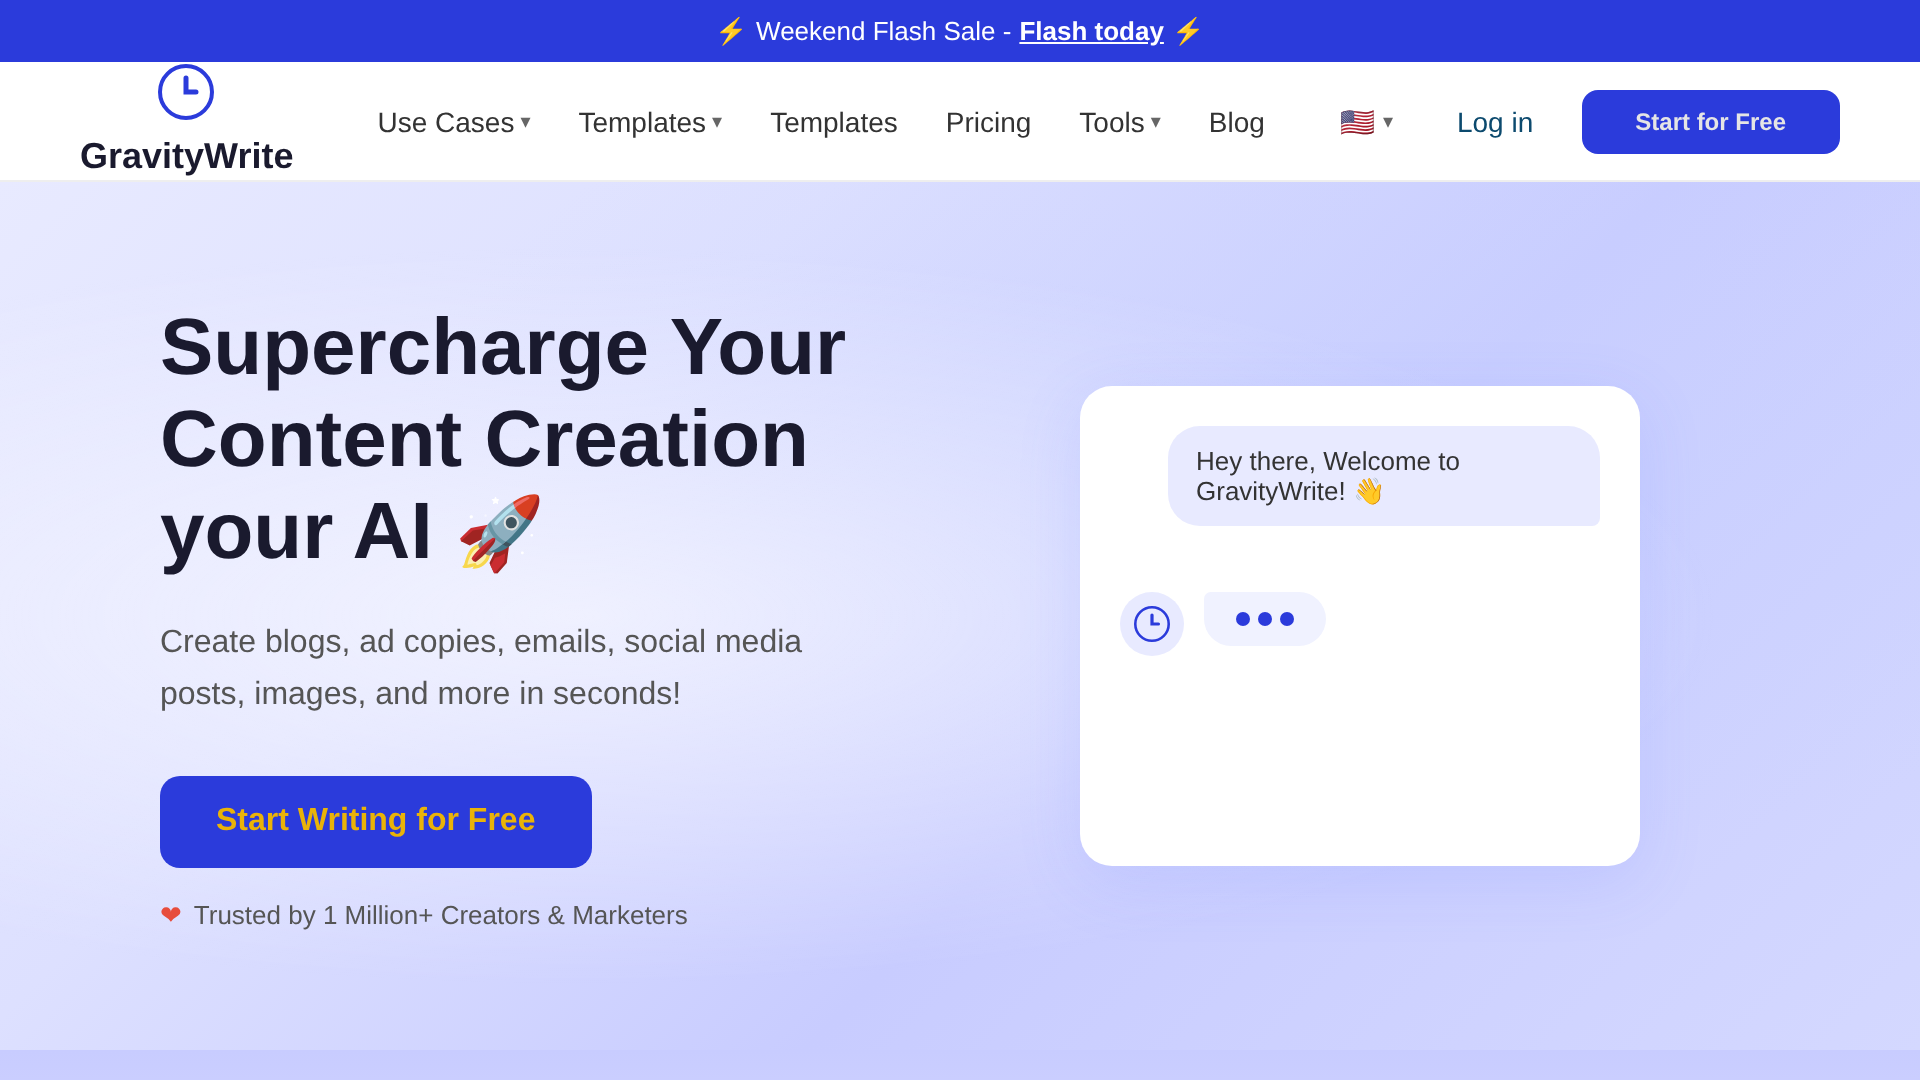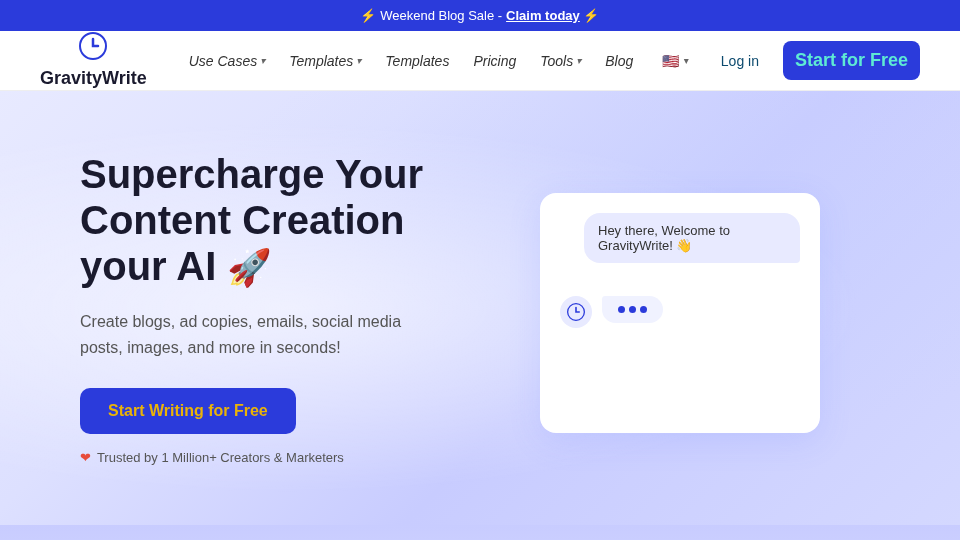--- a/index.html
+++ b/index.html
@@ -47,21 +47,20 @@
     }
     .logo-icon {
       width: 28px;
       height: 28px;
     }
     .nav-links {
       display: flex;
       align-items: flex-end;
       gap: 4px;
       flex: 1;
-      font-style: italic;
     }
     .nav-link {
       display: flex;
       align-items: center;
       gap: 3px;
       padding: 6px 10px;
       font-size: 14px;
       color: #333;
       cursor: pointer;
       border-radius: 6px;
@@ -90,25 +89,25 @@
     .login-btn {
       font-size: 14px;
       color: #0c4a6e;
       cursor: pointer;
       padding: 6px 12px;
       border: none;
       background: none;
     }
     .start-btn {
       background: #2b3bdb;
-      color: #5eead4;
+      color: #e5e5e5;
       border: none;
-      padding: 9px 12px;
+      padding: 9px 27px;
       border-radius: 8px;
-      font-size: 18px;
+      font-size: 12px;
       font-weight: 600;
       cursor: pointer;
     }
 
     
     .hero {
       background: linear-gradient(135deg, #e8eaff 0%, #dde0ff 30%, #c8ccff 60%, #d4d8ff 100%);
       min-height: 400px;
       display: flex;
       align-items: center;
@@ -247,22 +246,22 @@
       font-weight: 800;
       color: #1a1a2e;
       line-height: 1.3;
     }
   </style>
 </head>
 <body>
 
 <div class="top-banner">
   <span>⚡</span>
-  <span>Weekend Blog Sale - </span>
-  <a href="#">Claim today</a>
+  <span>Weekend Flash Sale - </span>
+  <a href="#">Flash today</a>
   <span>⚡</span>
 </div>
 
 <nav class="navbar">
   <a class="logo" href="#">
     <svg class="logo-icon" viewBox="0 0 28 28" fill="none" xmlns="http://www.w3.org/2000/svg">
       <circle cx="14" cy="14" r="13" stroke="#2b3bdb" stroke-width="2" fill="none"></circle>
       <path d="M14 7 L14 14 L19 14" stroke="#2b3bdb" stroke-width="2.5" stroke-linecap="round" fill="none"></path>
     </svg>
     <span>GravityWrite</span>

